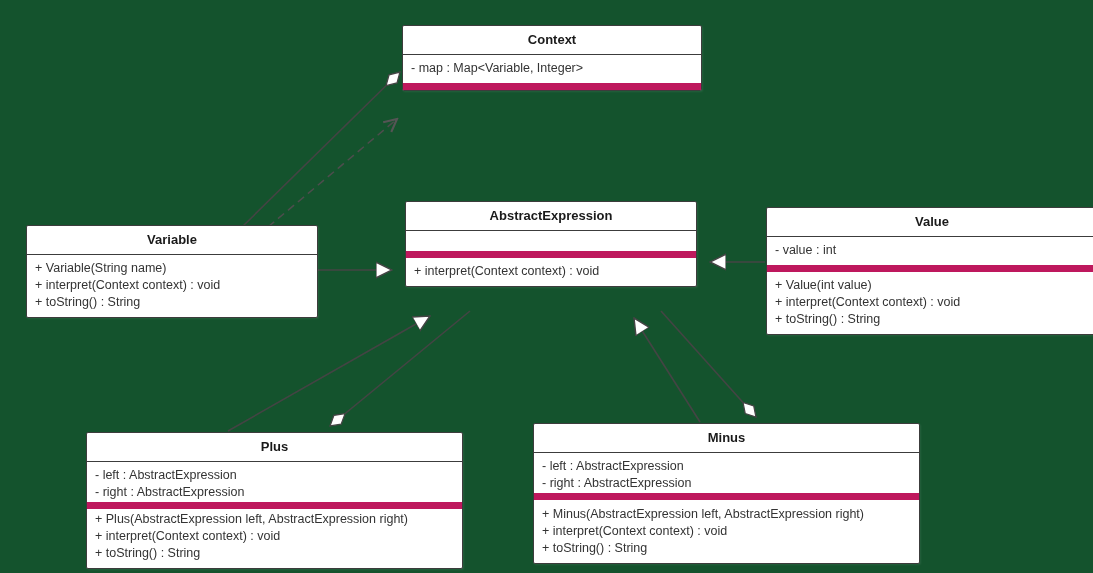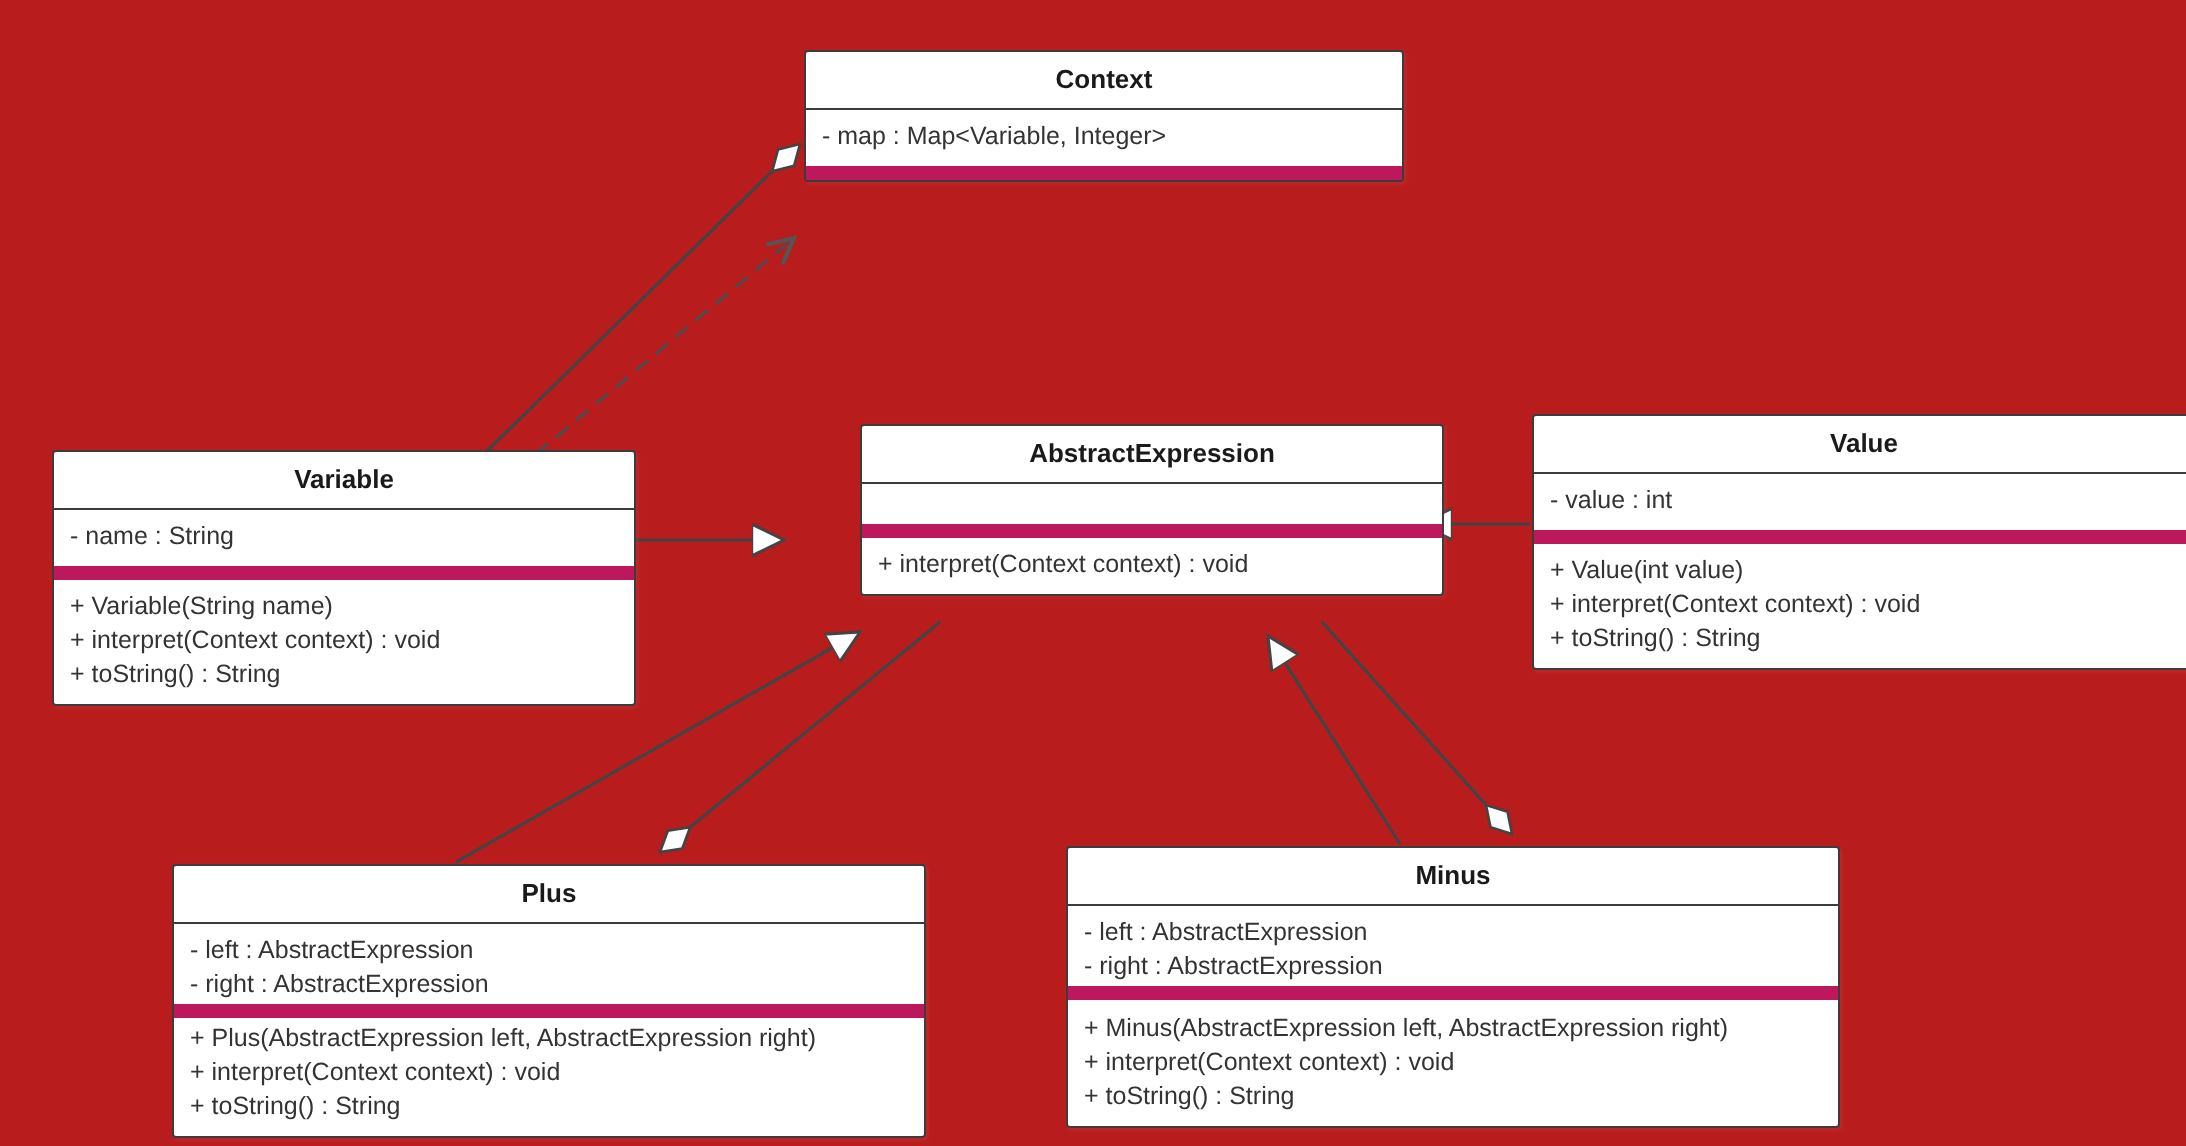--- a/index.html
+++ b/index.html
@@ -5,21 +5,21 @@
 <style>
   html, body {
     margin: 0;
     padding: 0;
     background: #000000;
   }
   #canvas {
     position: relative;
     width: 1093px;
     height: 573px;
-    background: #b91c1c;
+    background: #14532d;
     overflow: hidden;
     font-family: "Liberation Sans", sans-serif;
   }
   #edges {
     position: absolute;
     left: 0;
     top: 0;
     width: 1093px;
     height: 573px;
     pointer-events: none;
@@ -100,31 +100,28 @@
 
   <div class="uml-class" style="left:402px; top:25px; width:300px;">
     <div class="uml-title">Context</div>
     <div class="uml-compartment">
       <div class="uml-member">- map : Map&lt;Variable, Integer&gt;</div>
     </div>
   </div>
 
   <div class="uml-class" style="left:26px; top:225px; width:292px;">
     <div class="uml-title">Variable</div>
-    <div class="uml-compartment">
-      <div class="uml-member">- name : String</div>
-    </div>
     <div class="uml-compartment last">
       <div class="uml-member">+ Variable(String name)</div>
       <div class="uml-member">+ interpret(Context context) : void</div>
       <div class="uml-member">+ toString() : String</div>
     </div>
   </div>
 
-  <div class="uml-class" style="left:405px; top:212px; width:292px;margin-left:25px;">
+  <div class="uml-class" style="left:405px; top:201px; width:292px;">
     <div class="uml-title">AbstractExpression</div>
     <div class="uml-compartment empty" style="height:27px;"></div>
     <div class="uml-compartment last">
       <div class="uml-member">+ interpret(Context context) : void</div>
     </div>
   </div>
 
   <div class="uml-class" style="left:766px; top:207px; width:332px;">
     <div class="uml-title">Value</div>
     <div class="uml-compartment">

